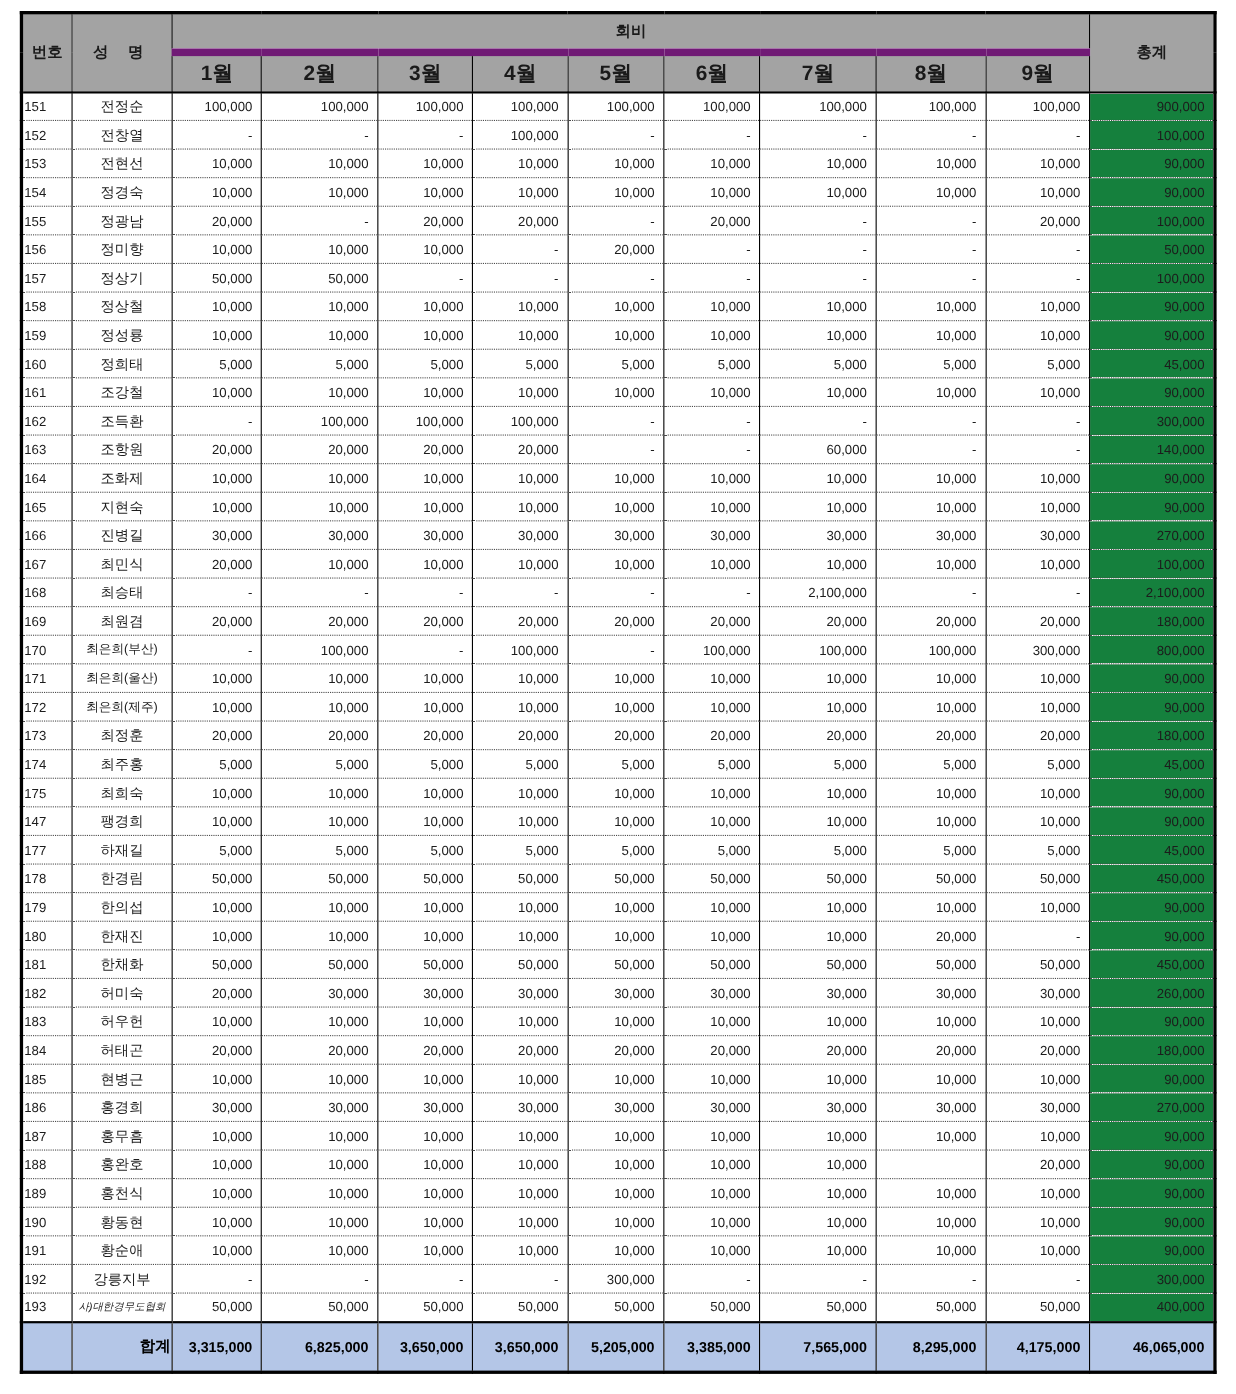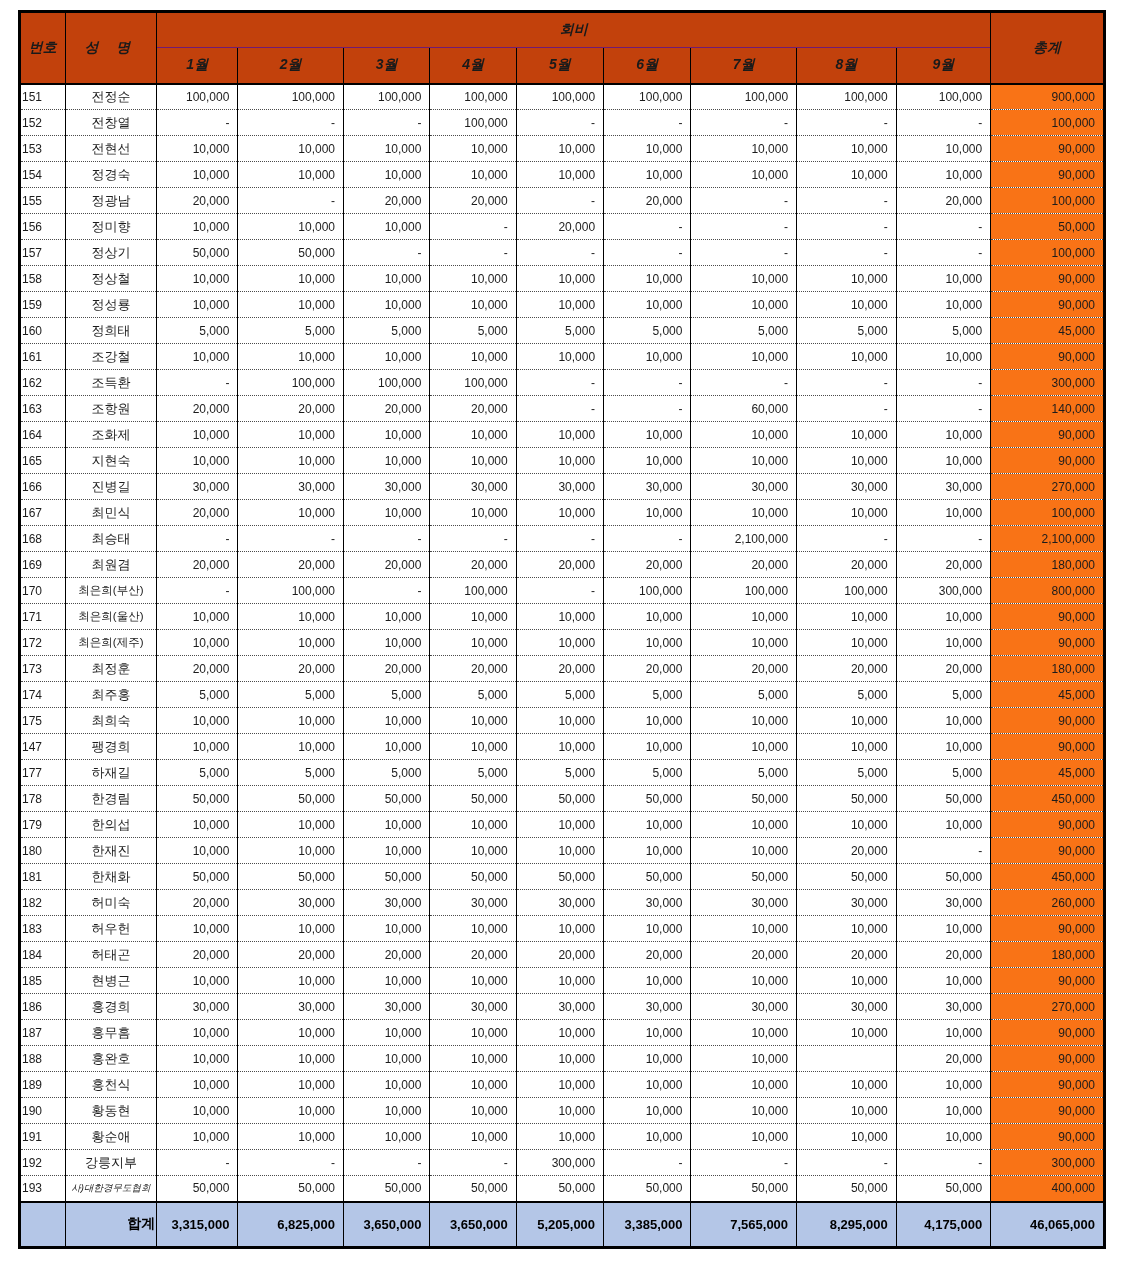--- a/index.html
+++ b/index.html
@@ -4,34 +4,34 @@
 <style>
   html,body{margin:0;padding:0;background:#ffffff;}
   body{width:1124px;height:1267px;font-family:"Liberation Sans","DejaVu Sans",sans-serif;}
   .sheet{padding:10px 18px 8px 18px;}
   table.fee{border-collapse:collapse;table-layout:fixed;width:1088px;border:3px solid #000;}
   col.c-no{width:45px;}  col.c-name{width:90px;}
   col.m1{width:80px;} col.m2{width:104px;} col.m3{width:85px;} col.m4{width:85px;}
   col.m5{width:86px;} col.m6{width:86px;} col.m7{width:104px;} col.m8{width:98px;}
   col.m9{width:93px;} col.c-tot{width:112px;}
   th,td{border-left:1px solid #000;overflow:hidden;white-space:nowrap;box-sizing:border-box;}
-  thead th{background:#c2410c;font-weight:bold;color:#1a1a1a;font-style:italic;}
+  thead th{background:#a3a3a3;font-weight:bold;color:#1a1a1a;}
   thead tr.h1 th{height:36px;font-size:14px;}
-  thead tr.h2 th{height:36px;font-size:14px;border-top:1px solid #701a75;}
+  thead tr.h2 th{height:36px;font-size:19px;border-top:7px solid #701a75;}
   thead tr.h2 th:first-child{border-left:1px solid #000;}
   thead{border-bottom:2.5px solid #000;}
   th.hd-name{letter-spacing:7px;}
   tbody td{height:26px;font-size:12px;color:#1c1c1c;border-top:1px dotted #4a4a4a;}
   tbody tr:first-child td{border-top:none;}
   td.no{font-size:12px;}
   td.name{text-align:center;font-size:13px;}
   td.name.name-sm{font-size:11.5px;}
   td.name.name-xs{font-size:9.5px;font-style:italic;}
   td.num{text-align:right;padding-right:8px;}
-  td.totcell{background:#f97316;}
+  td.totcell{background:#15803d;}
   tfoot td{border-top:2.5px solid #000;background:#B4C6E7;height:46px;font-weight:bold;}
   tfoot td.lbl{text-align:right;font-size:14px;}
   tfoot td.num{font-size:13px;background:#B4C6E7;}
 </style>
 </head>
 <body>
 
 <div class="sheet">
   <table class="fee">
     <colgroup>

